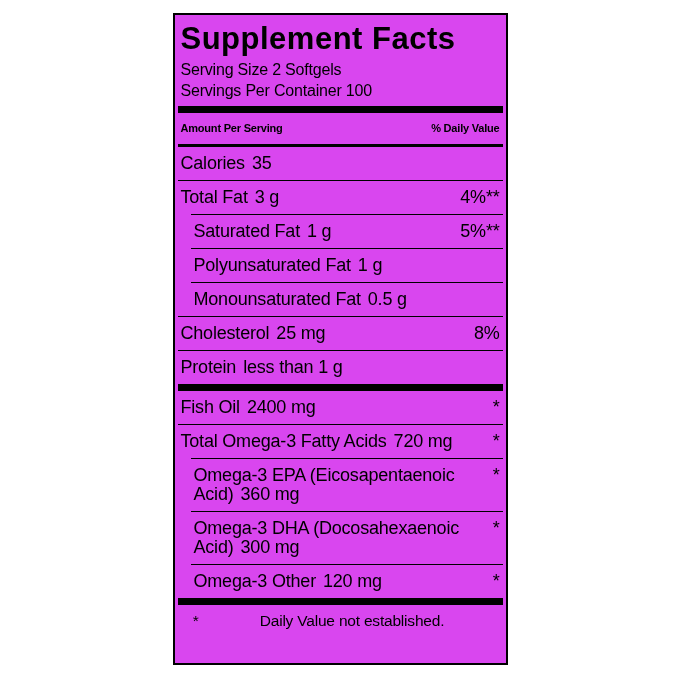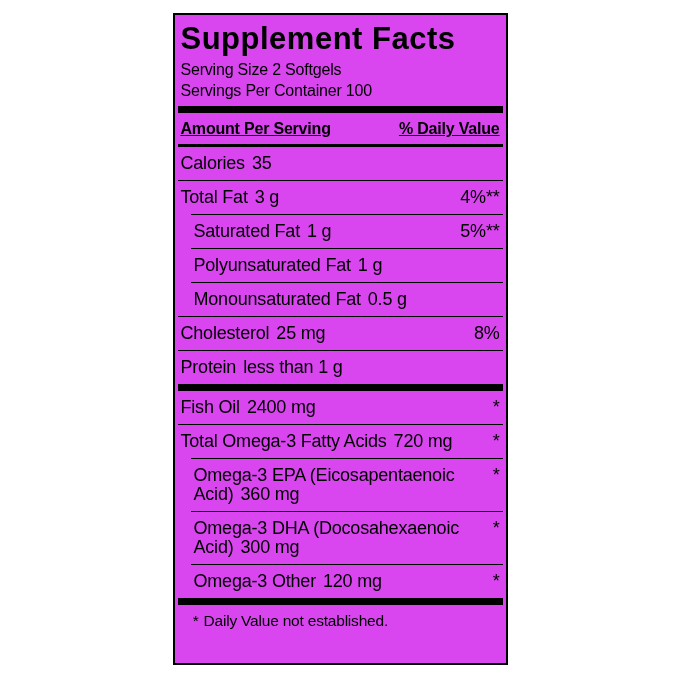--- a/index.html
+++ b/index.html
@@ -34,45 +34,44 @@
     padding: 0 3px;
     letter-spacing: -0.2px;
   }
   .serving-block { margin: 3px 0 5px 0; }
   .bar { height: 7px; background: #000; }
   .hdr-row {
     display: flex;
     justify-content: space-between;
     align-items: baseline;
     font-weight: bold;
-    font-size: 16px;
+    font-size: 11px;
     line-height: 19px;
     padding: 6px 3px;
     border-bottom: 3px solid #000;
     letter-spacing: -0.2px;
-    text-decoration: underline;
   }
   .row {
     display: flex;
     justify-content: space-between;
     align-items: flex-start;
     font-size: 18px;
     line-height: 19px;
     padding: 7px 3px;
     border-top: 1px solid #000;
     letter-spacing: -0.2px;
   }
   .row.first { border-top: none; }
   .row.ind { margin-left: 13px; }
   .amt { margin-left: 7px; white-space: nowrap; }
   .dv { white-space: nowrap; padding-left: 6px; }
   .footnotes { padding: 6px 2px 4px 2px; font-size: 15.5px; line-height: 20px; letter-spacing: -0.2px; }
   .fn { display: flex; }
   .fn-marker { flex: none; width: 24px; text-align: right; padding-right: 5px; }
-  .fn-text { flex: 1; }
+  .fn-text { flex: 1; text-align: center; }
 </style>
 </head>
 <body>
 
 <div class="label">
   <div class="title">Supplement Facts</div>
 
   <div class="serving-block">
     <div class="serving-line">Serving Size 2 Softgels</div>
     <div class="serving-line">Servings Per Container 100</div>

